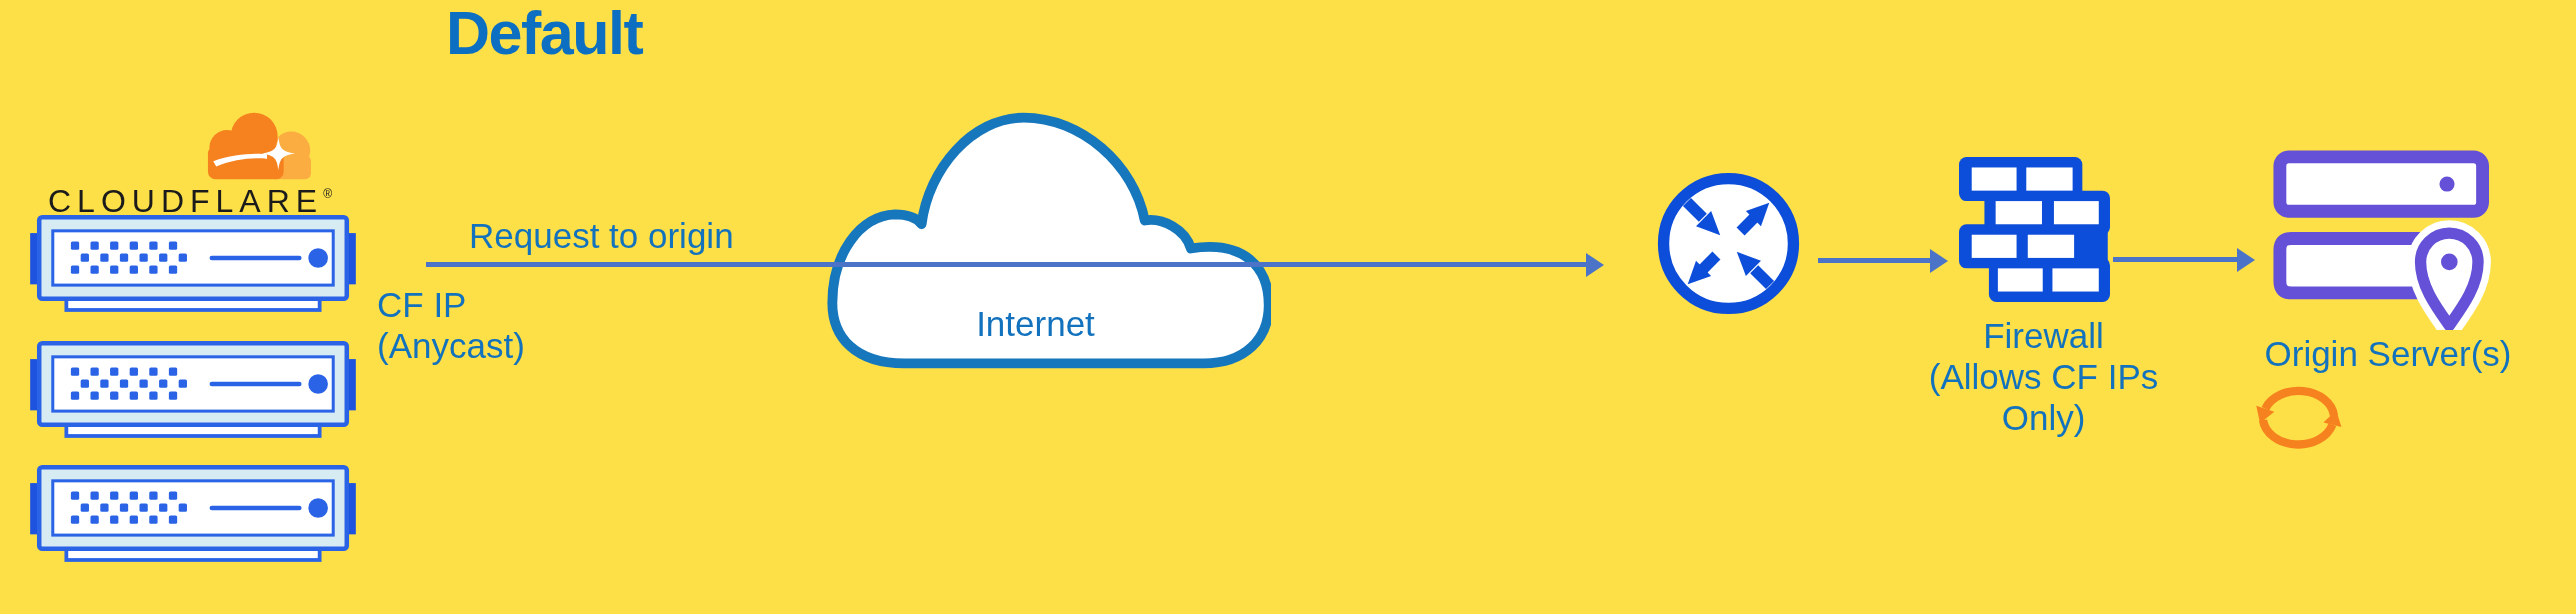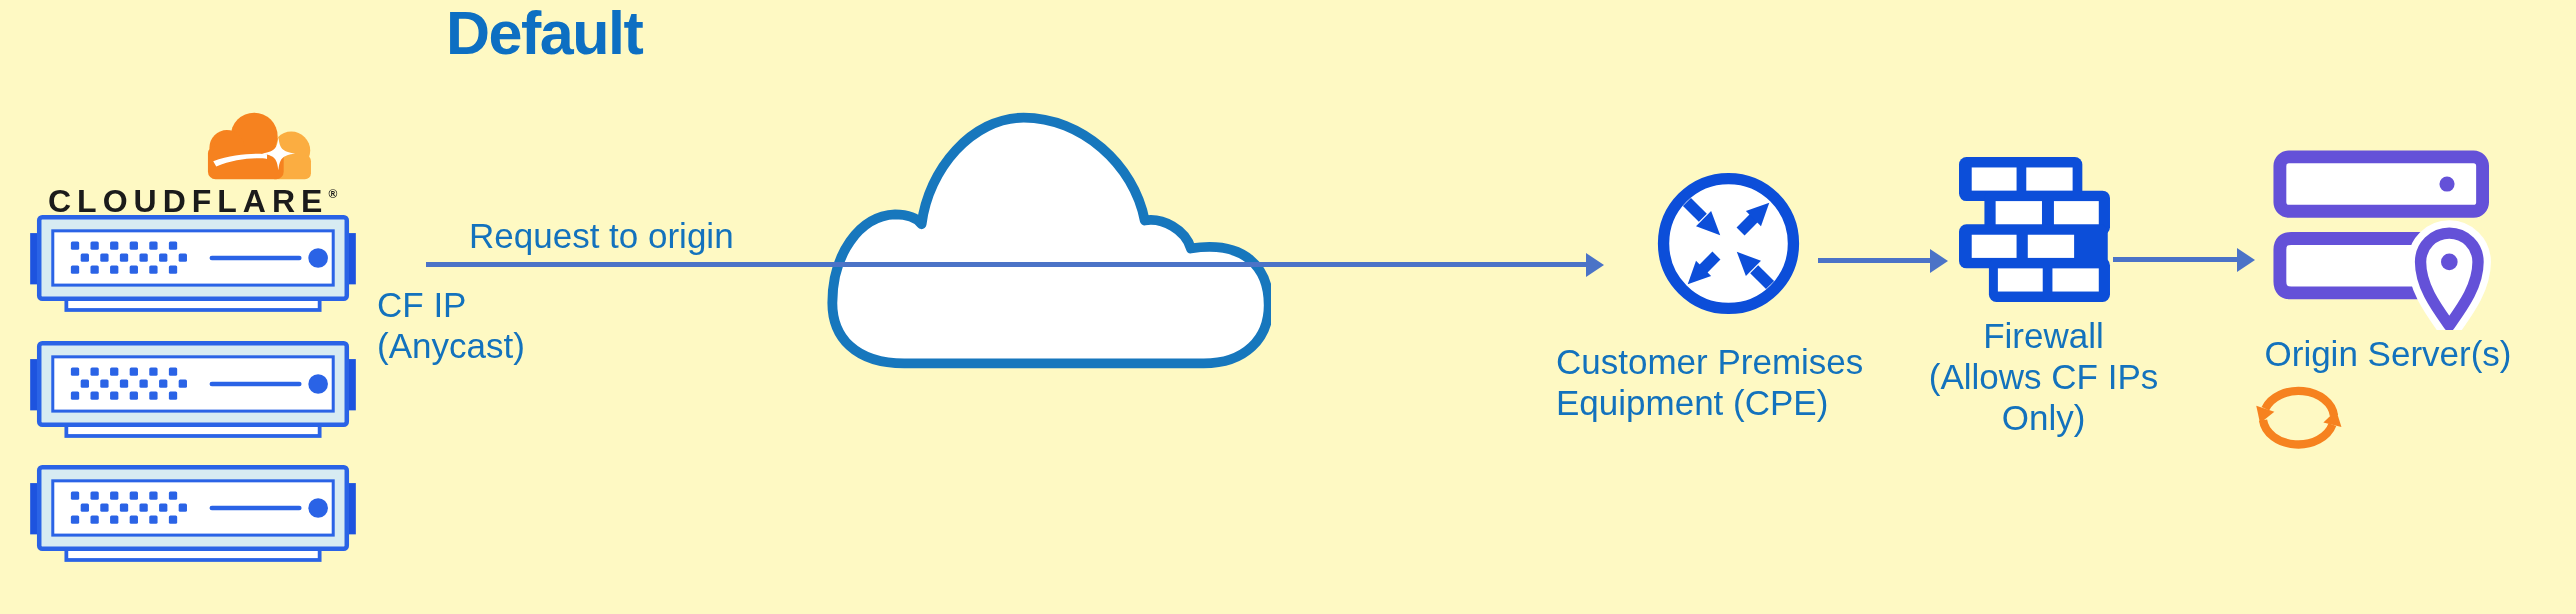--- a/index.html
+++ b/index.html
@@ -1,28 +1,28 @@
 <!DOCTYPE html>
 <html style="font-size:12px"><head>
 <meta charset="utf-8">
 <style>
   html,body{margin:0;padding:0;background:#fff;}
   .canvas{
-    position:relative;width:2576px;height:614px;background:#fef9c3;
+    position:relative;width:2576px;height:614px;background:#fde047;
     font-family:"Liberation Sans", sans-serif;overflow:hidden;
   }
   .abs{position:absolute;}
   .title{
     font-size:61px;font-weight:700;letter-spacing:-1.5px;color:#0d6fc2;line-height:1;
   }
   .label{font-size:35px;color:#1372bd;line-height:1.17;}
   .ml{white-space:pre-line;}
   .center{text-align:center;}
   .wordmark{
-    font-size:32px;font-weight:700;letter-spacing:6px;color:#1b1b1b;line-height:1;
+    font-size:32px;font-weight:400;letter-spacing:6px;color:#1b1b1b;line-height:1;
     white-space:nowrap;
     text-align:center;
   }
   .wordmark sup{font-size:12px;letter-spacing:0;vertical-align:13.6px;}
   .arrow{height:5.3px;background:#4b73c7;}
   .arrow .head{
     position:absolute;right:-18px;top:50%;transform:translateY(-50%);
     width:0;height:0;border-left:18px solid #4b73c7;
     border-top:12px solid transparent;border-bottom:12px solid transparent;
   }
@@ -107,38 +107,37 @@
   <div class="abs arrow" style="left:426px;top:262px;width:1160px;">
     <span class="head"></span>
   </div>
   <div class="abs arrow" style="left:1818px;top:258px;width:112px;">
     <span class="head"></span>
   </div>
   <div class="abs arrow" style="left:2113px;top:257px;width:124px;">
     <span class="head"></span>
   </div>
 
+  <div class="abs label center" style="left:913px;top:304px;width:245px;">Internet</div>
 
   <svg class="abs" style="left:1656px;top:171px;" width="145" height="145" viewBox="-96 -96 192 192" aria-hidden="true">
     <circle r="86" fill="#ffffff" stroke="#0c4ed9" stroke-width="15"></circle>
     <g stroke="#0c4ed9" stroke-width="15" fill="#0c4ed9">
       <g id="cpe-in">
         <line x1="-55" y1="-55" x2="-34" y2="-34"></line>
         <polygon points="-11,-11 -43,-23 -23,-43" stroke="none"></polygon>
       </g>
       <use href="#cpe-in" transform="rotate(180)"></use>
       <g id="cpe-out">
         <line x1="16" y1="-16" x2="34" y2="-34"></line>
         <polygon points="54,-54 23,-43 43,-23" stroke="none"></polygon>
       </g>
       <use href="#cpe-out" transform="rotate(180)"></use>
     </g>
   </svg>
-  <div class="abs label ml" style="left:1556px;top:342px;">Customer Premises
-Equipment (CPE)</div>
 
   <svg class="abs" style="left:1958px;top:157px;" width="153" height="145" viewBox="0 0 202 194" aria-hidden="true">
     <g fill="#0c4ed9">
       <rect x="0" y="0" width="165" height="59" rx="10"></rect>
       <rect x="34" y="45" width="168" height="59" rx="10"></rect>
       <rect x="0" y="90" width="199" height="59" rx="10"></rect>
       <rect x="40" y="135" width="162" height="59" rx="10"></rect>
     </g>
     <g fill="#ffffff">
       <rect x="17" y="14" width="60" height="31"></rect>

